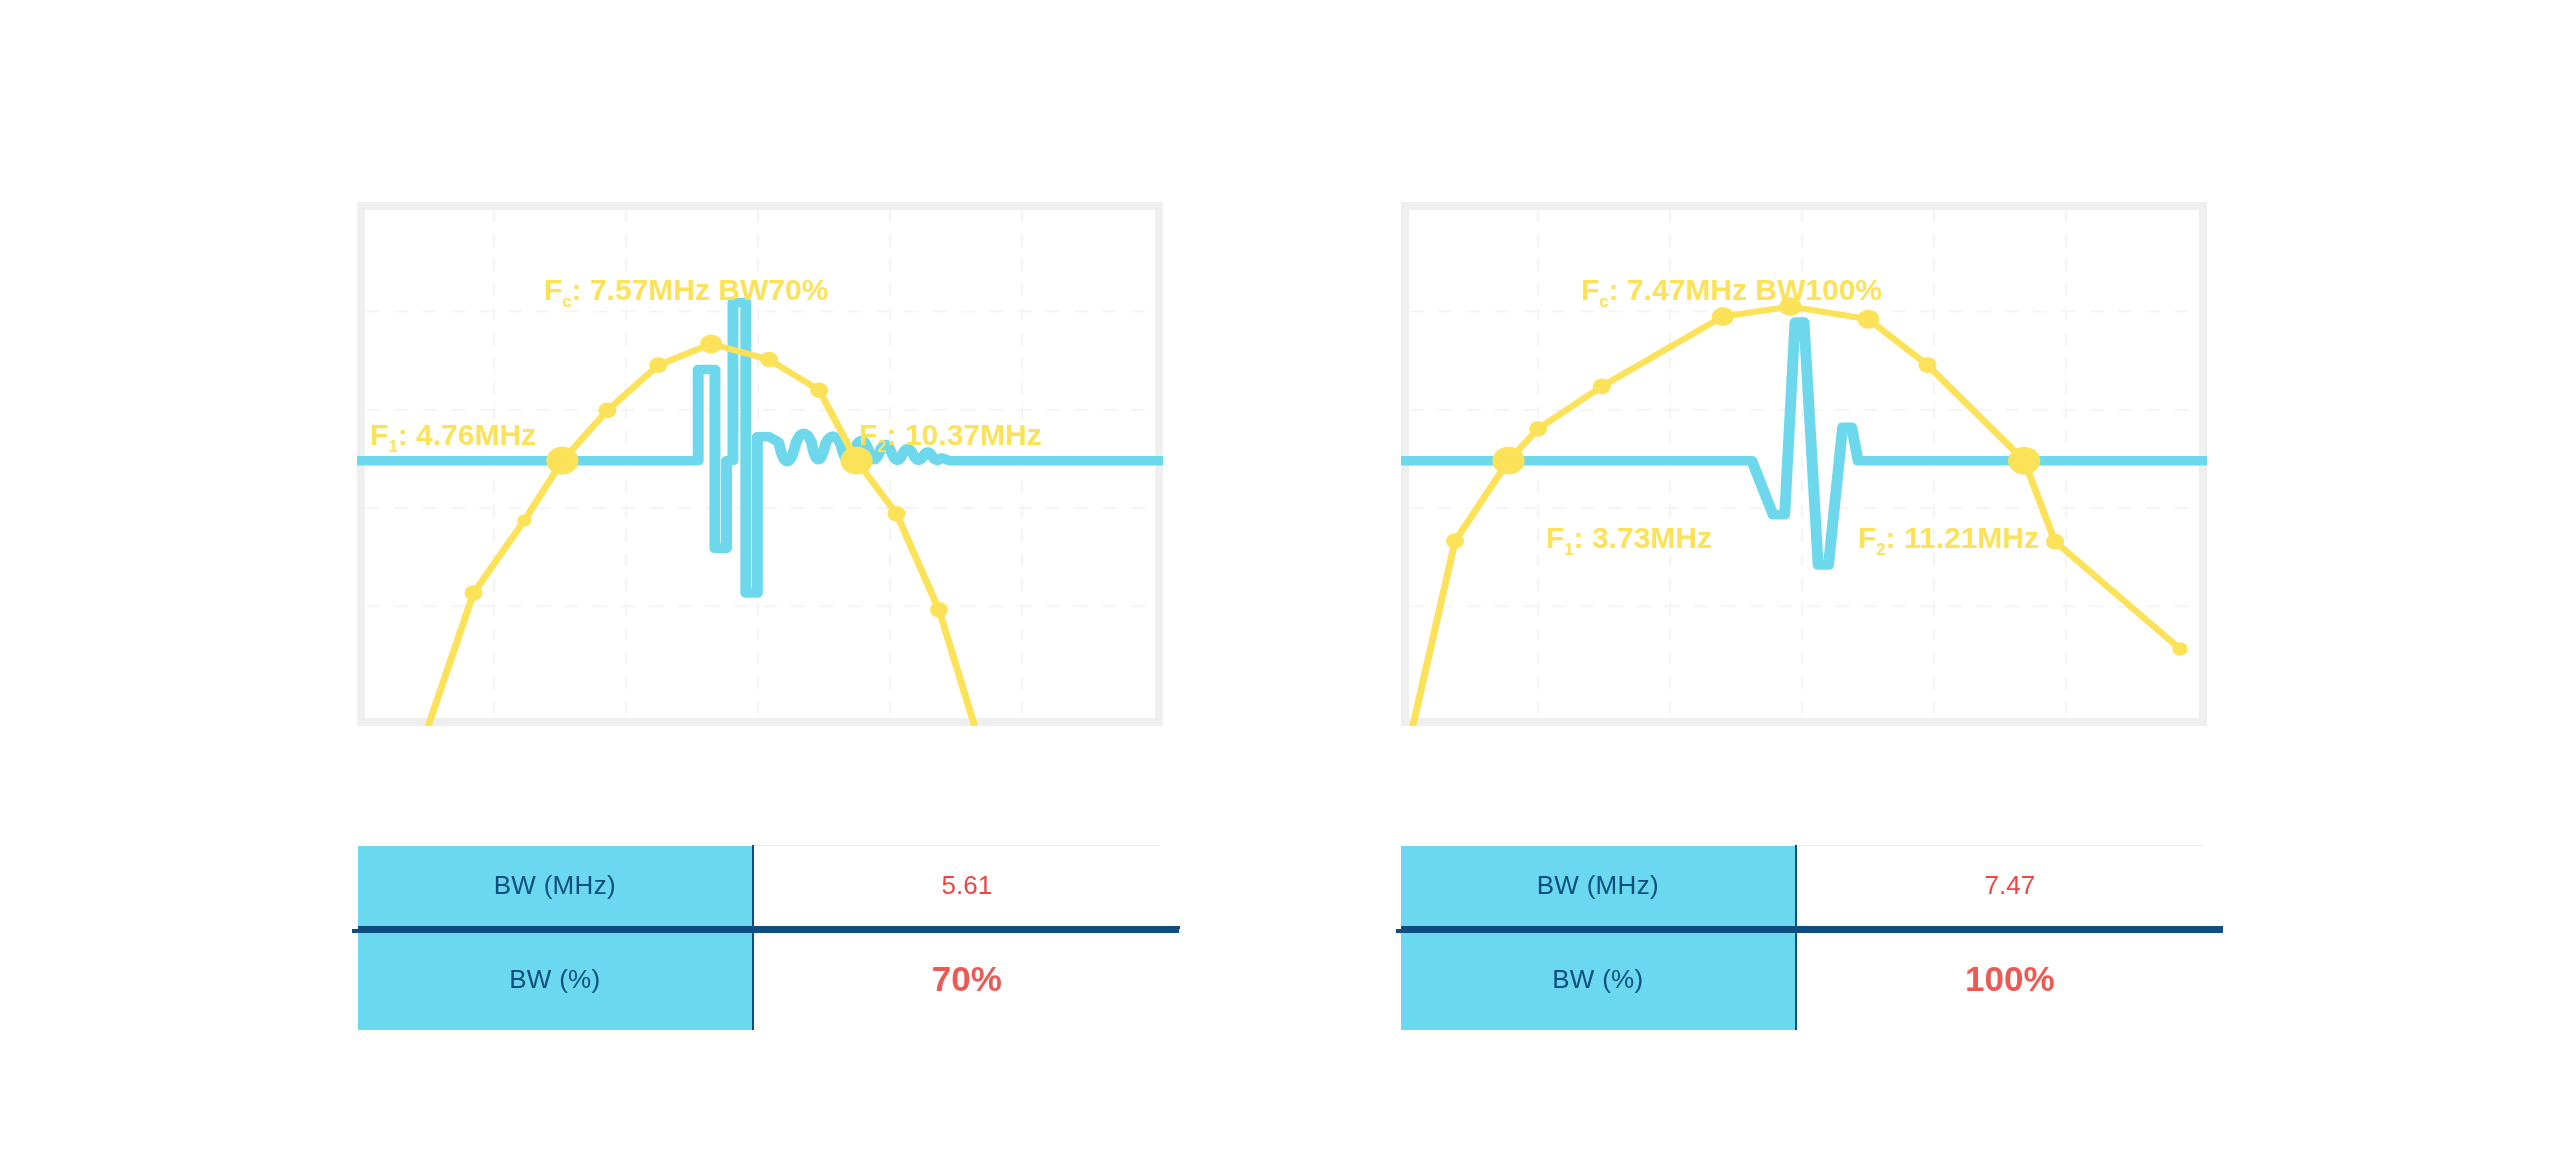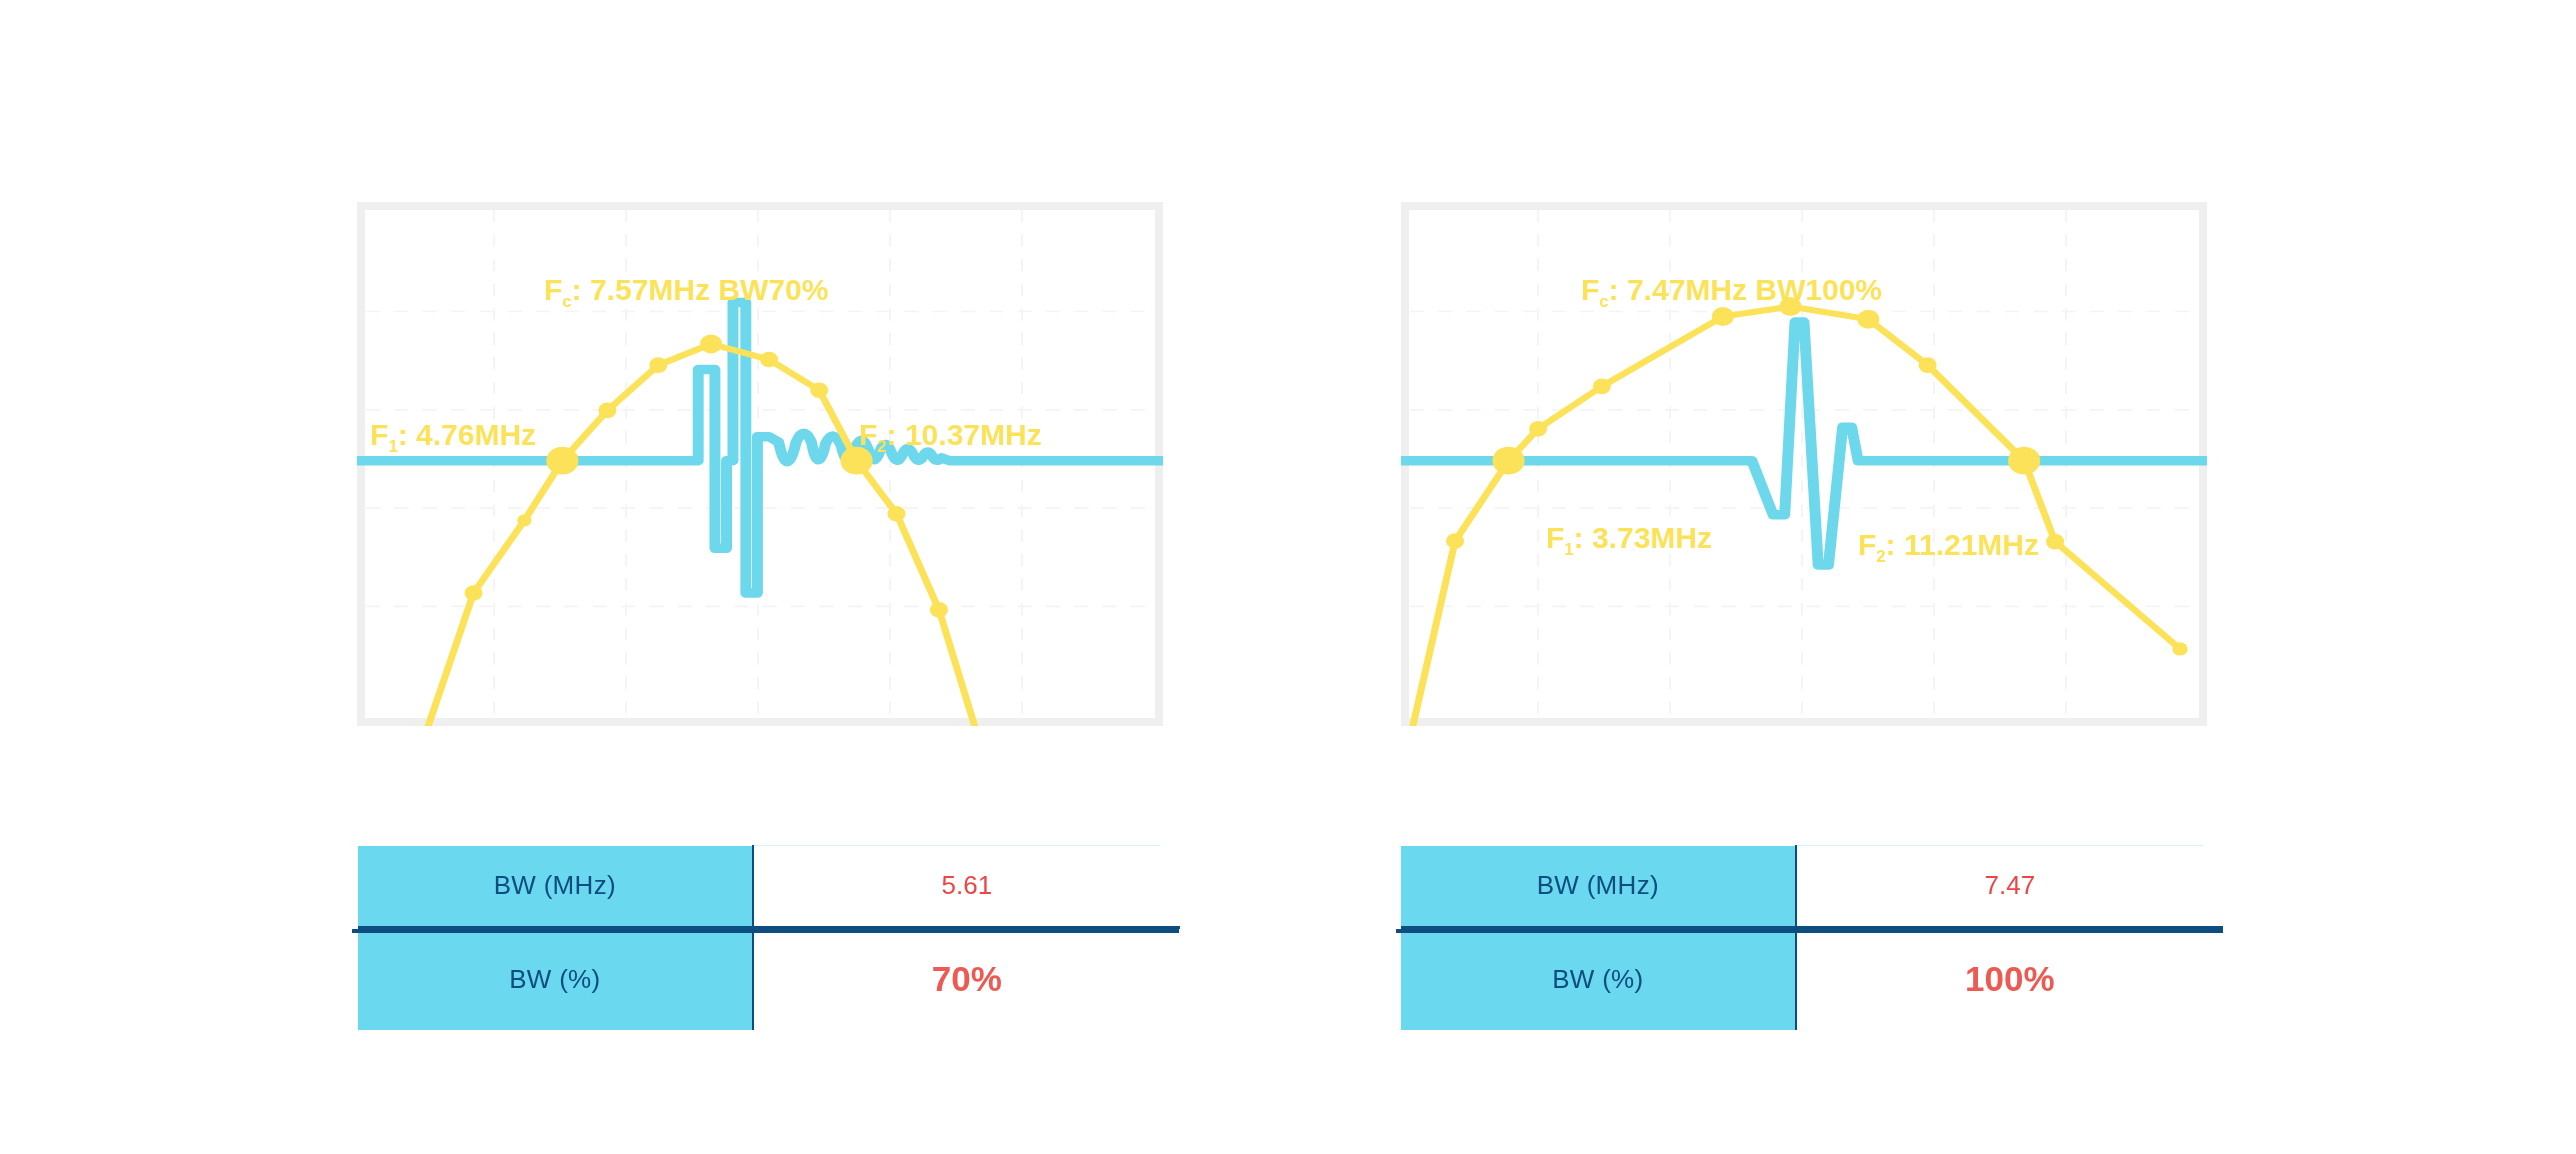--- a/index.html
+++ b/index.html
@@ -227,21 +227,21 @@
     <div style="position:absolute; left:180px; top:71px; font-size:30px;
                 font-weight:bold; color:#fce259; white-space:nowrap;">
       <span>F</span><sub style="font-size:16.7px">c</sub><span>: 7.47MHz BW100%</span>
     </div>
 
     <div style="position:absolute; left:97px; top:319px; font-size:30px;
                 font-weight:bold; color:#fce259; white-space:nowrap;margin-left:48px;">
       <span>F</span><sub style="font-size:16.7px">1</sub><span>: 3.73MHz</span>
     </div>
 
-    <div style="position:absolute; left:457px; top:326px; font-size:30px;
+    <div style="position:absolute; left:457px; top:319px; font-size:30px;
                 font-weight:bold; color:#fce259; white-space:nowrap;">
       <span>F</span><sub style="font-size:16.7px">2</sub><span>: 11.21MHz</span>
     </div>
   </div>
 
   <div class="hairline left" style="top:845px;"></div>
   <div class="bw-table left">
     <table>
       <tbody>
           <tr class="row-top">

